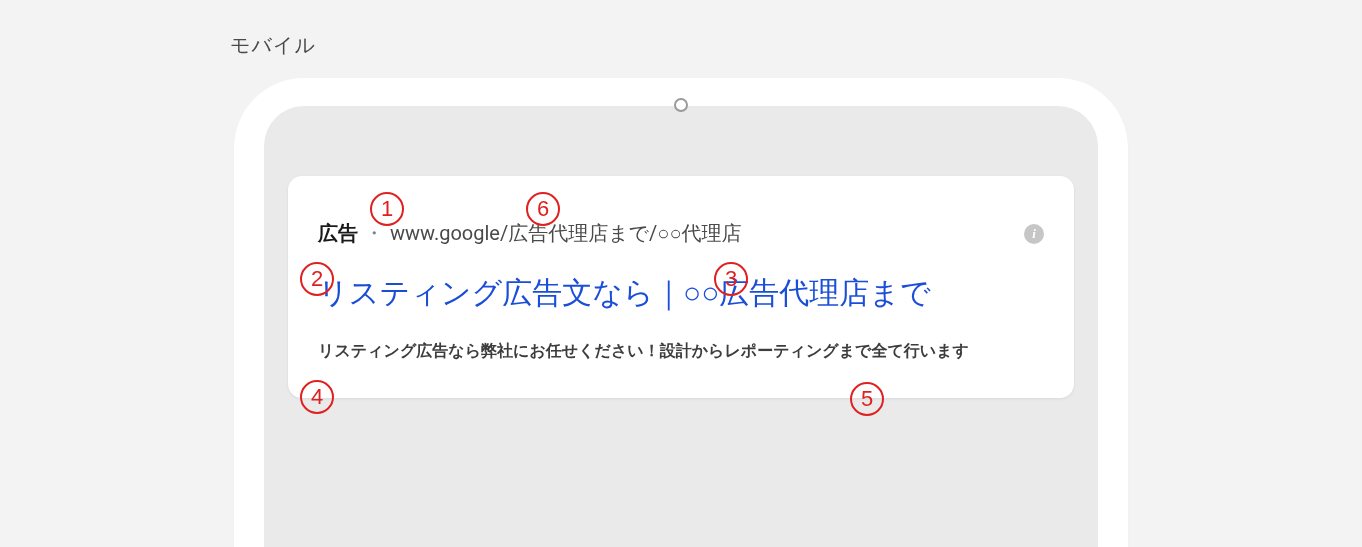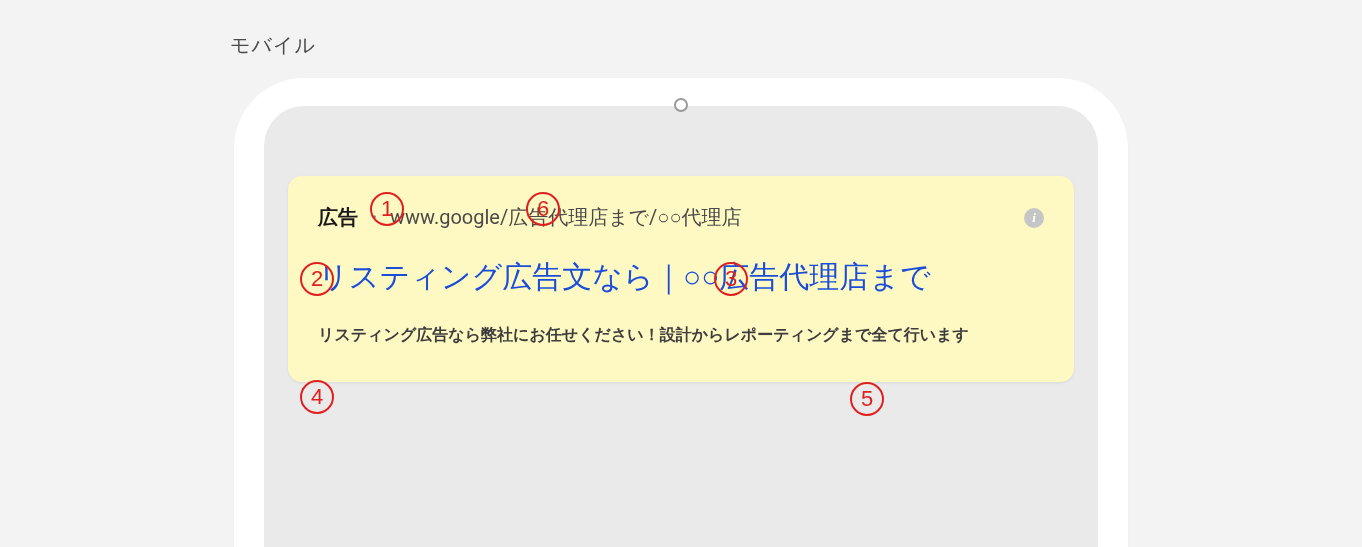--- a/index.html
+++ b/index.html
@@ -53,23 +53,23 @@
       height: 14px;
       border: 2px solid #9a9a9a;
       border-radius: 50%;
       background: #ffffff;
     }
     .ad-card {
       position: absolute;
       left: 24px;
       top: 70px;
       right: 24px;
-      background: #fef9c3;
+      background: #ffffff;
       border-radius: 14px;
-      padding: 28px 30px 32px 30px;
+      padding: 44px 30px 32px 30px;
       box-shadow: 0 1px 3px rgba(0,0,0,0.08);
     }
     .ad-url-row {
       display: flex;
       align-items: center;
       font-size: 20px;
       color: #4a4a4a;
       margin-bottom: 20px;
     }
     .ad-label {

